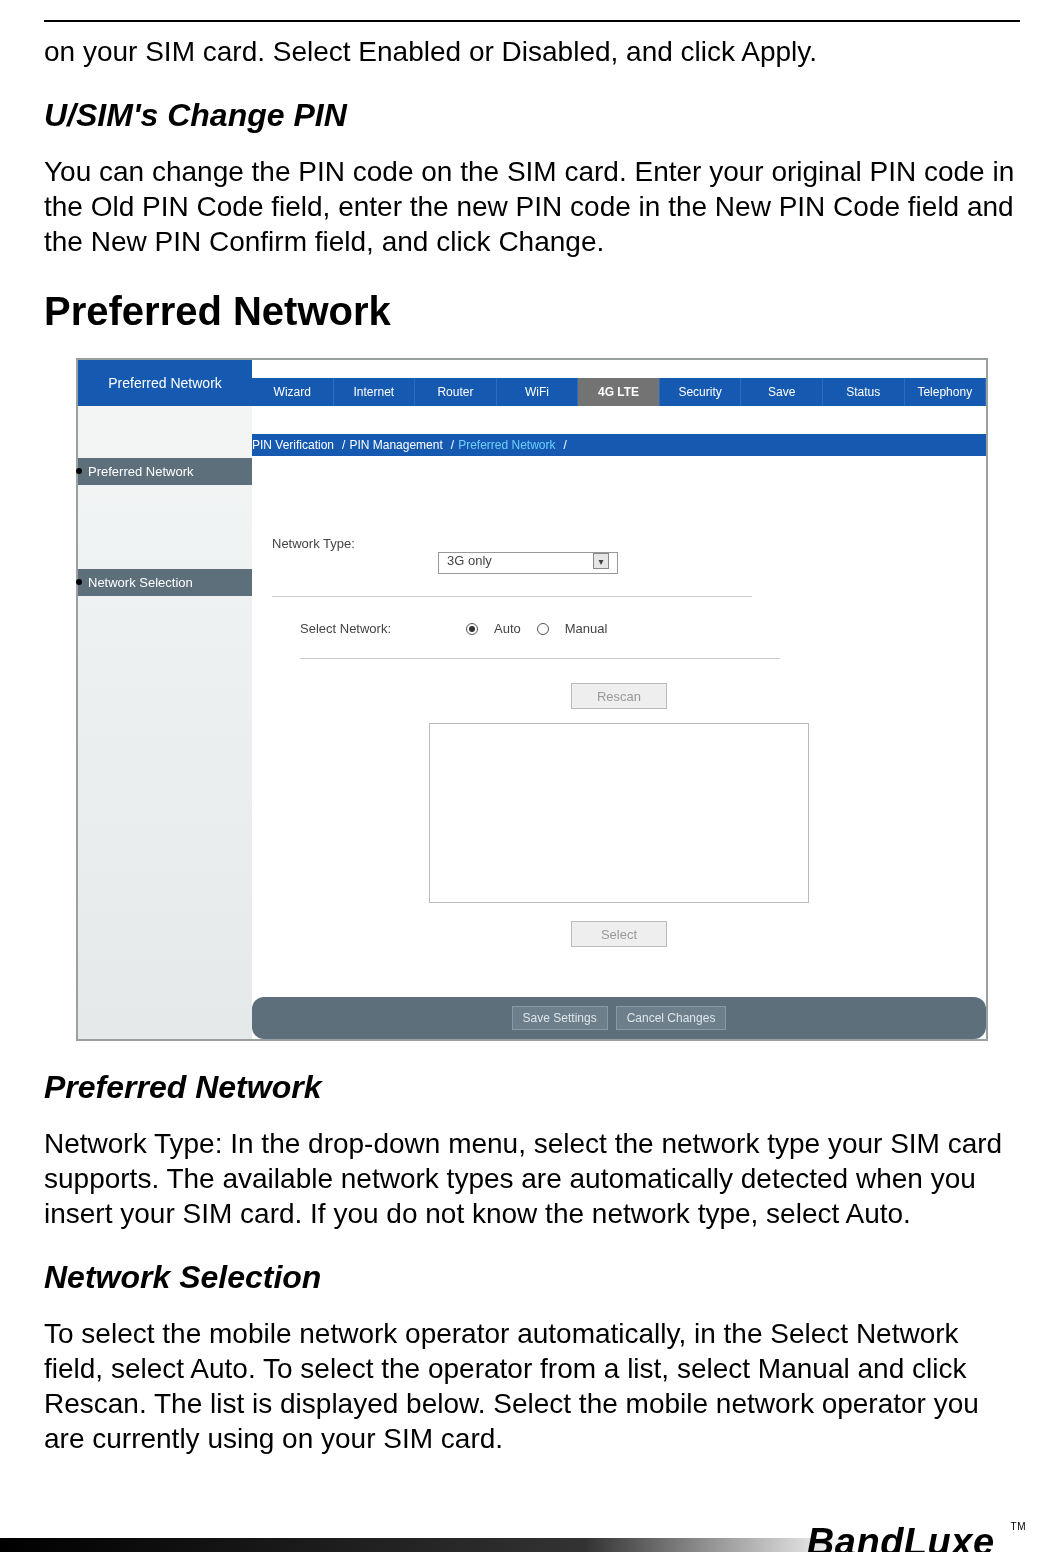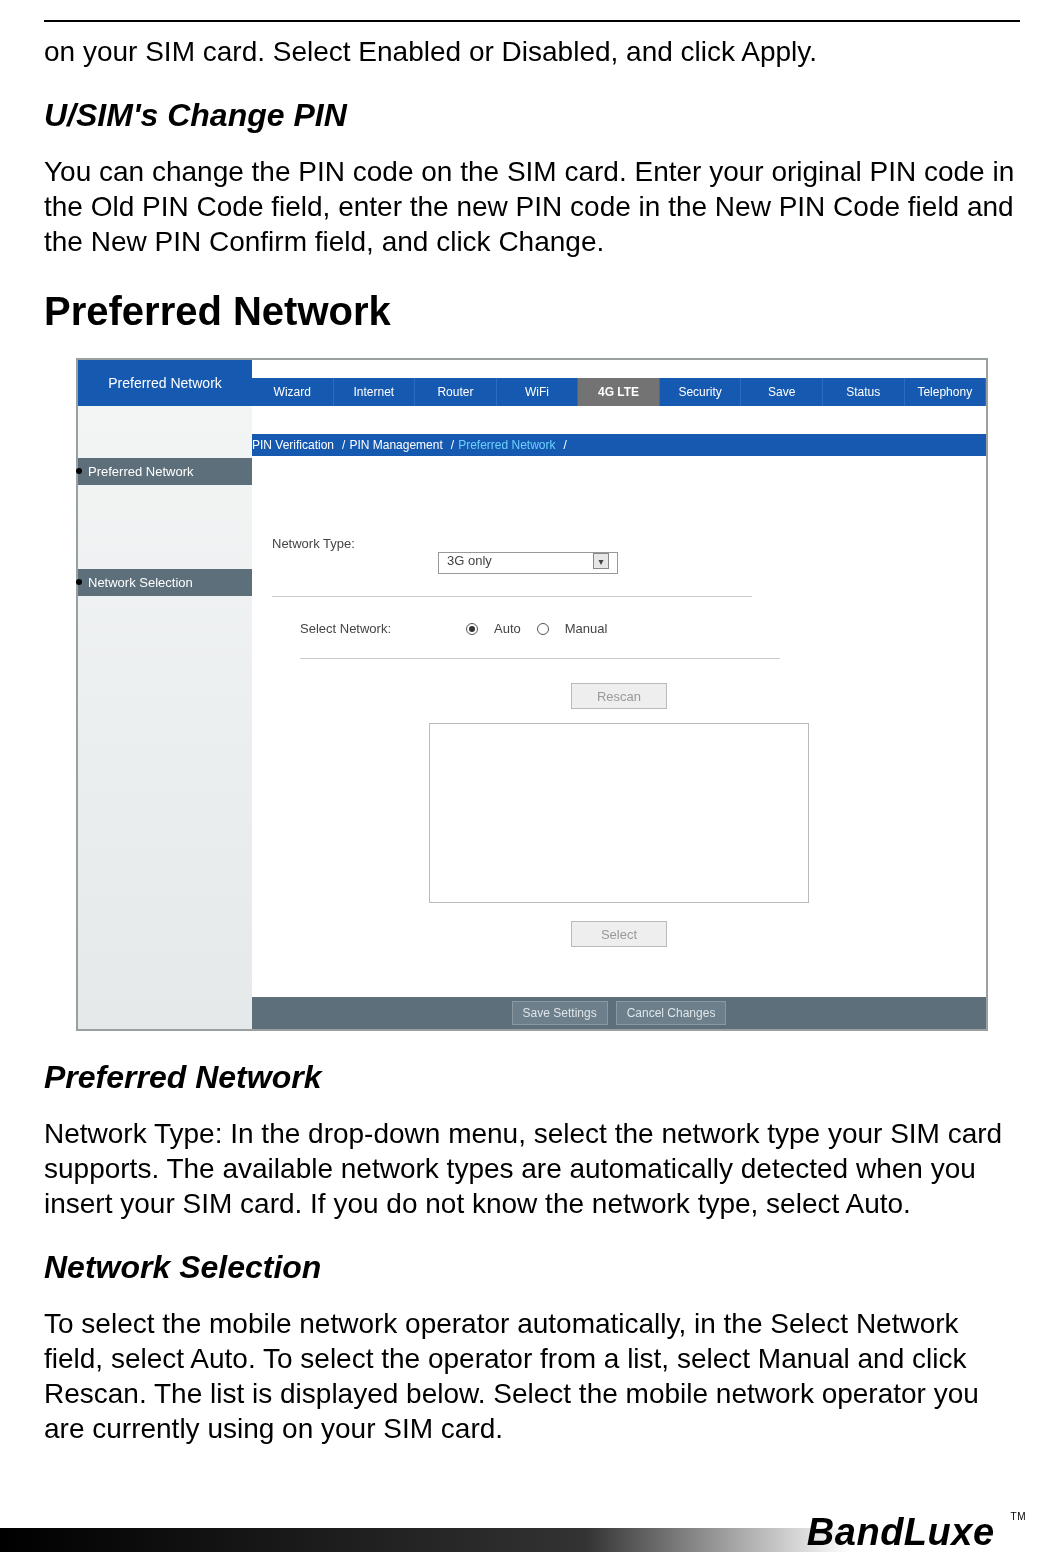--- a/index.html
+++ b/index.html
@@ -31,21 +31,21 @@
   .section { border-bottom:1px solid #ccc; padding-bottom:22px; width:480px; }
   .row { display:flex; align-items:center; gap:36px; font-size:13px; color:#444; }
   .row label { width:130px; }
   .dd { width:180px; height:22px; border:1px solid #999; background:#fff; display:flex; justify-content:space-between; padding:0 8px; font-size:13px;margin-top:40px; }
   .dd .caret { width:16px; height:16px; border:1px solid #888; background:#e6e6e6; display:flex; align-items:center; justify-content:center; font-size:10px; }
   .radio-row { display:flex; gap:16px; align-items:center; font-size:13px; color:#444; }
   .radio { width:12px; height:12px; border:1px solid #555; border-radius:50%; display:inline-flex; align-items:center; justify-content:center; }
   .radio .dot { width:6px; height:6px; background:#333; border-radius:50%; }
   .disabled-btn { width:96px; height:26px; border:1px solid #bbb; background:#eee; color:#999; font-size:13px; display:flex; align-items:center; justify-content:center; margin:0 auto 14px; }
   .listbox { width:380px; height:180px; border:1px solid #bbb; background:#fff; margin:0 auto 18px; }
-  .bottom-bar { background:#5c6f7a; height:32px; display:flex; align-items:center; justify-content:center; gap:8px; }
+  .bottom-bar { background:#5c6f7a; height:42px; display:flex; align-items:center; justify-content:center; gap:8px;border-radius:12px; }
   .bottom-bar .bbtn { background:#6c7f8a; color:#dfe6ea; font-size:12px; padding:4px 10px; border:1px solid #8a99a1; }
   
   .footer { margin-top:40px; position:relative; height:70px; }
   .page-num { position:absolute; left:-30px; top:0; font-size:20px;margin-top:41px; }
   .footer-bar { position:absolute; left:-44px; right:-44px; bottom:0; height:28px; background:linear-gradient(to right,#000 0%,#333 55%,#fff 80%); }
   .brand { position:absolute; right:-6px; bottom:2px; font-size:38px; font-weight:bold; font-style:italic; letter-spacing:0.5px; }
   .brand .tm { font-size:10px; vertical-align: top; font-style:normal; font-weight:normal; margin-left:16px; }
 </style>
 </head>
 <body>

